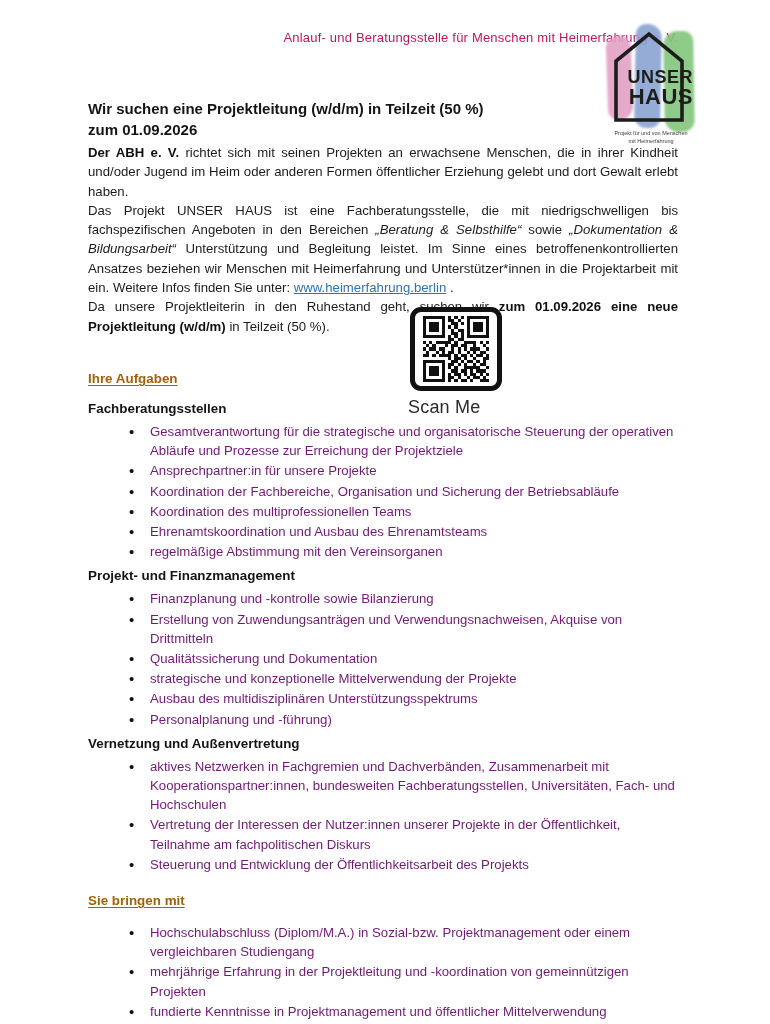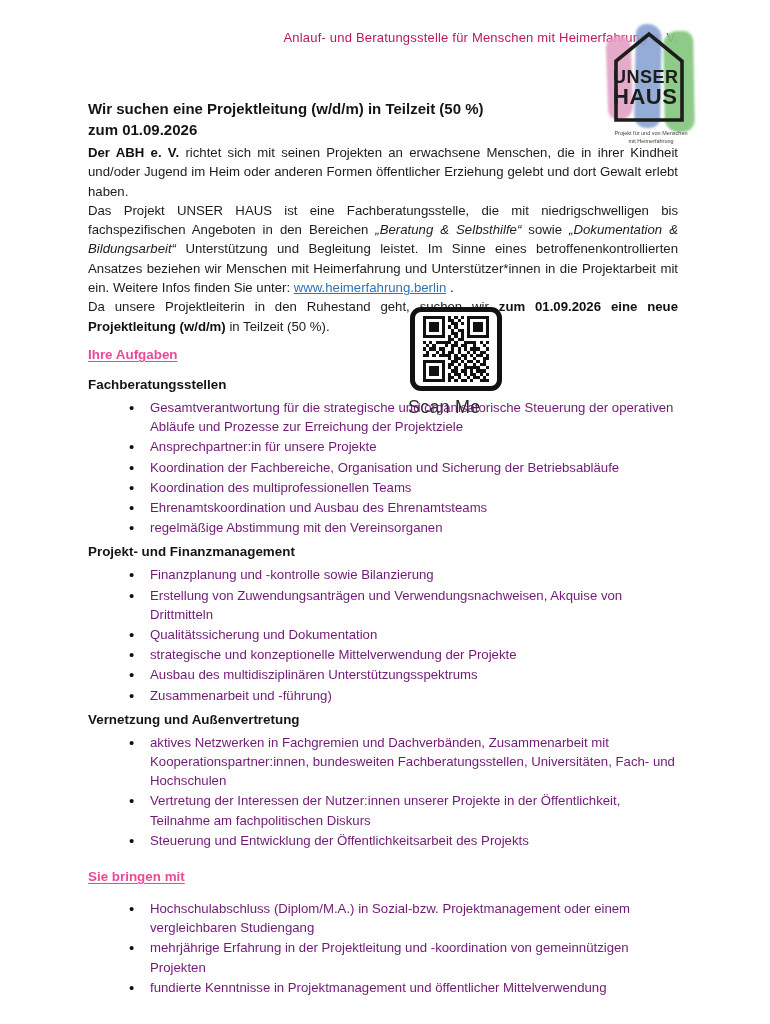--- a/index.html
+++ b/index.html
@@ -21,21 +21,21 @@
   
   .logo{
     position:absolute;top:22px;left:605px;width:100px;height:138px;
   }
   .brush{position:absolute;filter:blur(1px);opacity:.9;}
   .brush-pink{left:2px;top:14px;width:25px;height:84px;border-radius:12px 10px 14px 10px;transform:rotate(-2deg);}
   .brush-blue{left:30px;top:2px;width:26px;height:104px;border-radius:10px 14px 10px 12px;transform:rotate(1deg);}
   .brush-green{left:59px;top:9px;width:30px;height:101px;border-radius:14px 10px 12px 14px;transform:rotate(-1deg);}
   .house{position:absolute;left:0;top:0;width:90px;height:104px;}
   .logo-words{
-    position:absolute;left:8px;top:46px;width:88px;text-align:left;
+    position:absolute;left:0;top:46px;width:88px;text-align:right;
     font-weight:700;color:#1d1d1b;line-height:1.02;letter-spacing:.5px;
   }
   .logo-word1{font-size:18px;}
   .logo-word2{font-size:22px;}
   .logo-tagline{
     position:absolute;left:2px;top:108px;width:88px;text-align:center;
     font-size:5.5px;line-height:1.4;color:#3c3c3c;
   }
 
   
@@ -56,22 +56,22 @@
   .qr-frame{
     box-sizing:border-box;width:92px;height:84px;margin:0 auto;
     border:5px solid #111;border-radius:11px;background:#fff;
     padding:4px;display:flex;align-items:center;justify-content:center;
   }
   .qr-frame svg{width:66px;height:66px;shape-rendering:crispEdges;}
   .qr-label{margin-top:6px;font-size:18px;color:#2a2a2a;letter-spacing:.2px;}
 
   
   .sec-heading{
-    margin:11px 0 15px 0;
-    font-size:13.4px;font-weight:700;color:#ec4899;
+    margin:35px 0 15px 0;
+    font-size:13.4px;font-weight:700;color:#a16207;
     text-decoration:underline;text-underline-offset:2px;
   }
   .sec-heading.bringen{margin-top:19px;margin-bottom:15px;}
   .sub-heading{margin:7px 0 6px 0;font-size:13.4px;font-weight:700;color:#151515;}
   ul.bullets{list-style:none;margin:0 0 2px 0;padding:0;}
   ul.bullets li{
     position:relative;padding-left:62px;margin:1px 0;
     font-size:13.2px;line-height:19.2px;color:#701a75;
   }
   ul.bullets li::before{
@@ -137,21 +137,21 @@
       <li>regelmäßige Abstimmung mit den Vereinsorganen</li>
     </ul>
 
     <h3 class="sub-heading">Projekt- und Finanzmanagement</h3>
     <ul class="bullets">
       <li>Finanzplanung und -kontrolle sowie Bilanzierung</li>
       <li>Erstellung von Zuwendungsanträgen und Verwendungsnachweisen, Akquise von Drittmitteln</li>
       <li>Qualitätssicherung und Dokumentation</li>
       <li>strategische und konzeptionelle Mittelverwendung der Projekte</li>
       <li>Ausbau des multidisziplinären Unterstützungsspektrums</li>
-      <li>Zusammenarbeit und -führung)</li>
+      <li>Personalplanung und -führung)</li>
     </ul>
 
     <h3 class="sub-heading">Vernetzung und Außenvertretung</h3>
     <ul class="bullets">
       <li>aktives Netzwerken in Fachgremien und Dachverbänden, Zusammenarbeit mit Kooperationspartner:innen, bundesweiten Fachberatungsstellen, Universitäten, Fach- und Hochschulen</li>
       <li>Vertretung der Interessen der Nutzer:innen unserer Projekte in der Öffentlichkeit, Teilnahme am fachpolitischen Diskurs</li>
       <li>Steuerung und Entwicklung der Öffentlichkeitsarbeit des Projekts</li>
     </ul>
 
     <h2 class="sec-heading bringen">Sie bringen mit</h2>

